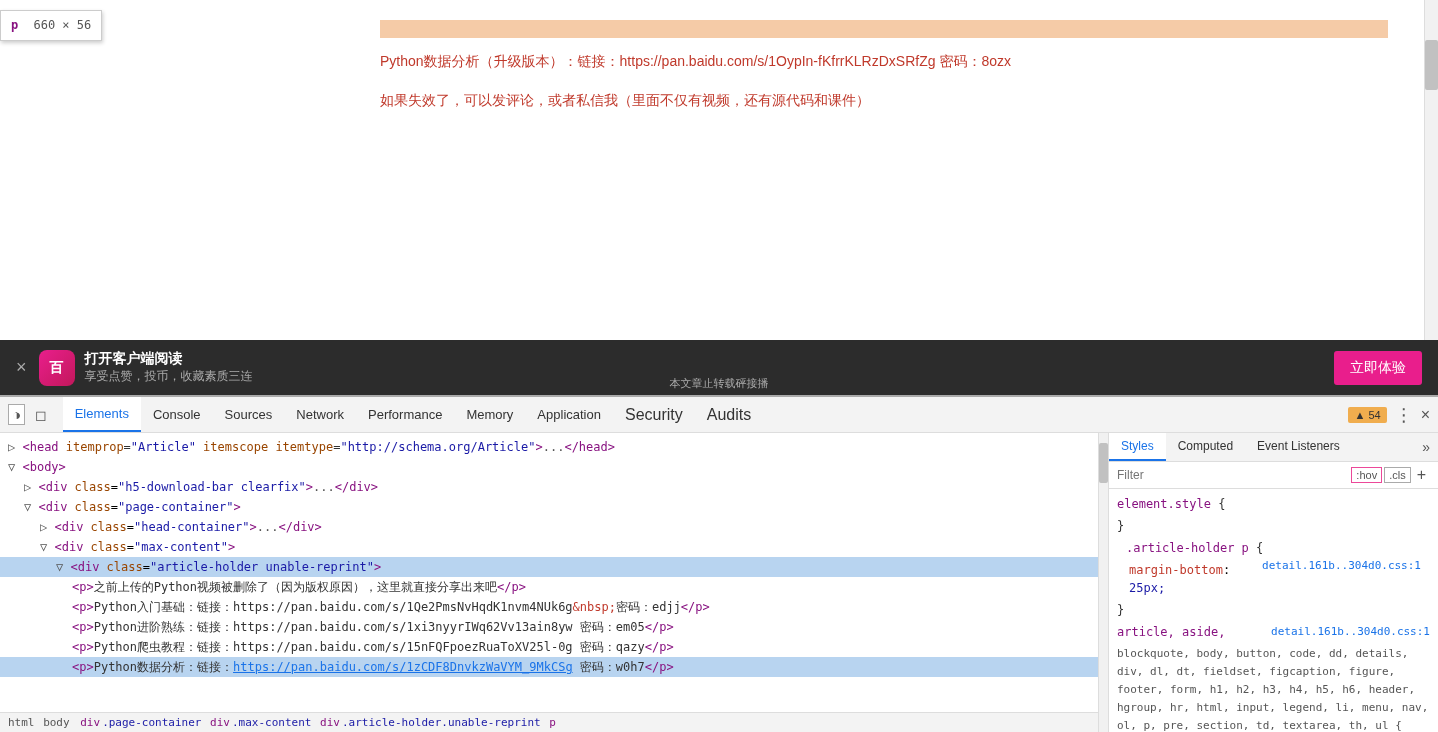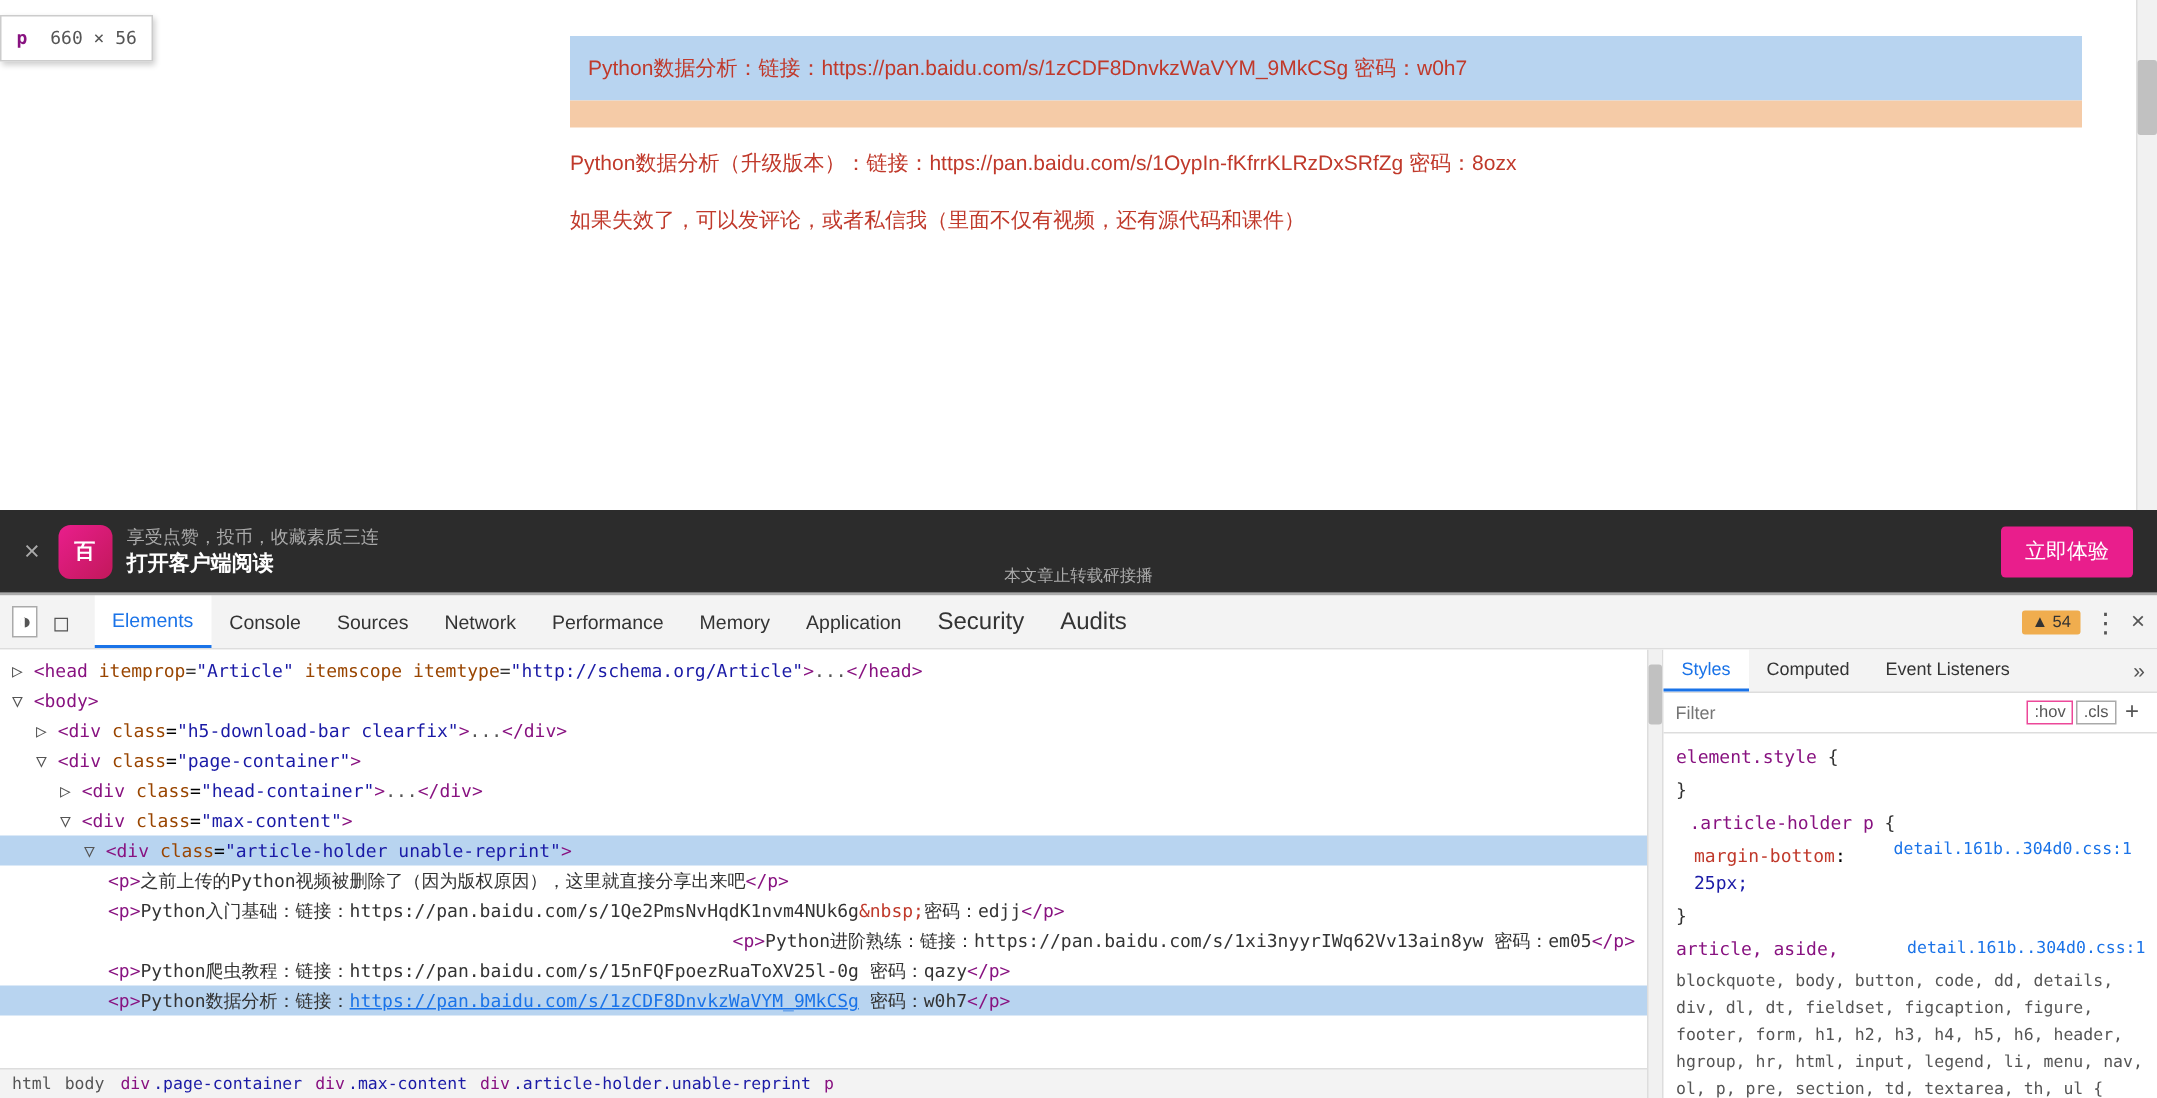--- a/index.html
+++ b/index.html
@@ -21,42 +21,39 @@
   </div>
 
   <div style="padding:20px 50px 20px 380px; font-size:14px; color:#c0392b; line-height:1.9; position:relative;">
 
 
     <div style="position:absolute; top:10px; left:0; background:#fff; border:1px solid #ccc; padding:3px 10px; font-size:12px; font-family:monospace; box-shadow:1px 2px 4px rgba(0,0,0,0.2); white-space:nowrap; z-index:10;">
       <span class="p-tag-label" style="color:#881280; font-weight:bold;">p</span>
       <span style="color:#555; margin-left:8px;">660 × 56</span>
     </div>
 
-    <div style="background:#b8d4f0; padding:8px 12px; margin:4px 0 0 0; color:#c0392b;">
-      <span>Python数据分析：链接：https://pan.baidu.com/s/1zCDF8DnvkzWaVYM_9MkCSg 密码：w0h7</span>
-    </div>
 
     <div style="background:#f5cba7; height:18px; margin-bottom:10px;"></div>
 
     <p style="color:#c0392b; margin-bottom:12px;">Python数据分析（升级版本）：链接：https://pan.baidu.com/s/1OypIn-fKfrrKLRzDxSRfZg 密码：8ozx</p>
 
     <p style="color:#c0392b;">如果失效了，可以发评论，或者私信我（里面不仅有视频，还有源代码和课件）</p>
   </div>
 </div>
 
 <div style="background:#2c2c2c; height:55px; display:flex; align-items:center; padding:0 16px; position:relative;">
   <span style="color:#aaa; font-size:18px; cursor:pointer; margin-right:12px;">×</span>
 
   <div style="width:36px; height:36px; background:linear-gradient(135deg,#e91e8c,#c2185b); border-radius:8px; margin-right:10px; display:flex; align-items:center; justify-content:center; font-size:14px; color:white; font-weight:bold; font-family:'Microsoft YaHei',sans-serif;">
     <span>百</span>
   </div>
 
   <div style="flex:1;">
+    <div style="color:#fff; font-size:14px; font-weight:bold;">打开客户端阅读</div>
     <div style="color:#aaa; font-size:12px;">享受点赞，投币，收藏素质三连</div>
-    <div style="color:#fff; font-size:14px; font-weight:bold;">打开客户端阅读</div>
   </div>
 
   <button style="background:#e91e8c; color:white; border:none; padding:8px 16px; font-size:14px; cursor:pointer; border-radius:3px; font-family:'Microsoft YaHei',sans-serif;">立即体验</button>
 
   <div style="position:absolute; bottom:4px; left:50%; transform:translateX(-50%); color:#aaa; font-size:11px;">本文章止转载砰接播</div>
 </div>
 
 <div style="background:#fff; border-top:2px solid #aaa; height:337px; display:flex; flex-direction:column;">
 
   <div style="display:flex; align-items:center; background:#f3f3f3; border-bottom:1px solid #ddd; height:36px; padding:0 8px; flex-shrink:0;">
@@ -118,21 +115,21 @@
         <div style="padding:1px 8px 1px 56px; white-space:nowrap; line-height:18px; cursor:pointer; background:#b8d4f0;">
           <span style="color:#555;">▽ </span><span style="color:#881280;">&lt;div</span> <span style="color:#994500;">class</span>=<span style="color:#1a1aa6;">"article-holder unable-reprint"</span><span style="color:#881280;">&gt;</span>
         </div>
 
         <div style="padding:1px 8px 1px 72px; white-space:nowrap; line-height:18px; cursor:pointer; overflow:hidden; text-overflow:ellipsis;">
           <span style="color:#881280;">&lt;p&gt;</span><span style="color:#333;">之前上传的Python视频被删除了（因为版权原因），这里就直接分享出来吧</span><span style="color:#881280;">&lt;/p&gt;</span>
         </div>
         <div style="padding:1px 8px 1px 72px; white-space:nowrap; line-height:18px; cursor:pointer; overflow:hidden; text-overflow:ellipsis;">
           <span style="color:#881280;">&lt;p&gt;</span><span style="color:#333;">Python入门基础：链接：https://pan.baidu.com/s/1Qe2PmsNvHqdK1nvm4NUk6g<span style="color:#c0392b;">&amp;nbsp;</span>密码：edjj</span><span style="color:#881280;">&lt;/p&gt;</span>
         </div>
-        <div style="padding:1px 8px 1px 72px; white-space:nowrap; line-height:18px; cursor:pointer; overflow:hidden; text-overflow:ellipsis;text-align:right;">
+        <div style="padding:1px 8px 1px 72px; white-space:nowrap; line-height:18px; cursor:pointer; overflow:hidden; text-overflow:ellipsis;">
           <span style="color:#881280;">&lt;p&gt;</span><span style="color:#333;">Python进阶熟练：链接：https://pan.baidu.com/s/1xi3nyyrIWq62Vv13ain8yw 密码：em05</span><span style="color:#881280;">&lt;/p&gt;</span>
         </div>
         <div style="padding:1px 8px 1px 72px; white-space:nowrap; line-height:18px; cursor:pointer; overflow:hidden; text-overflow:ellipsis;">
           <span style="color:#881280;">&lt;p&gt;</span><span style="color:#333;">Python爬虫教程：链接：https://pan.baidu.com/s/15nFQFpoezRuaToXV25l-0g 密码：qazy</span><span style="color:#881280;">&lt;/p&gt;</span>
         </div>
         <div style="padding:1px 8px 1px 72px; white-space:nowrap; line-height:18px; cursor:pointer; overflow:hidden; text-overflow:ellipsis; background:#b8d4f0;">
           <span style="color:#881280;">&lt;p&gt;</span><span style="color:#333;">Python数据分析：链接：<span style="color:#1a73e8; text-decoration:underline;">https://pan.baidu.com/s/1zCDF8DnvkzWaVYM_9MkCSg</span> 密码：w0h7</span><span style="color:#881280;">&lt;/p&gt;</span>
         </div>
       </div>
 

